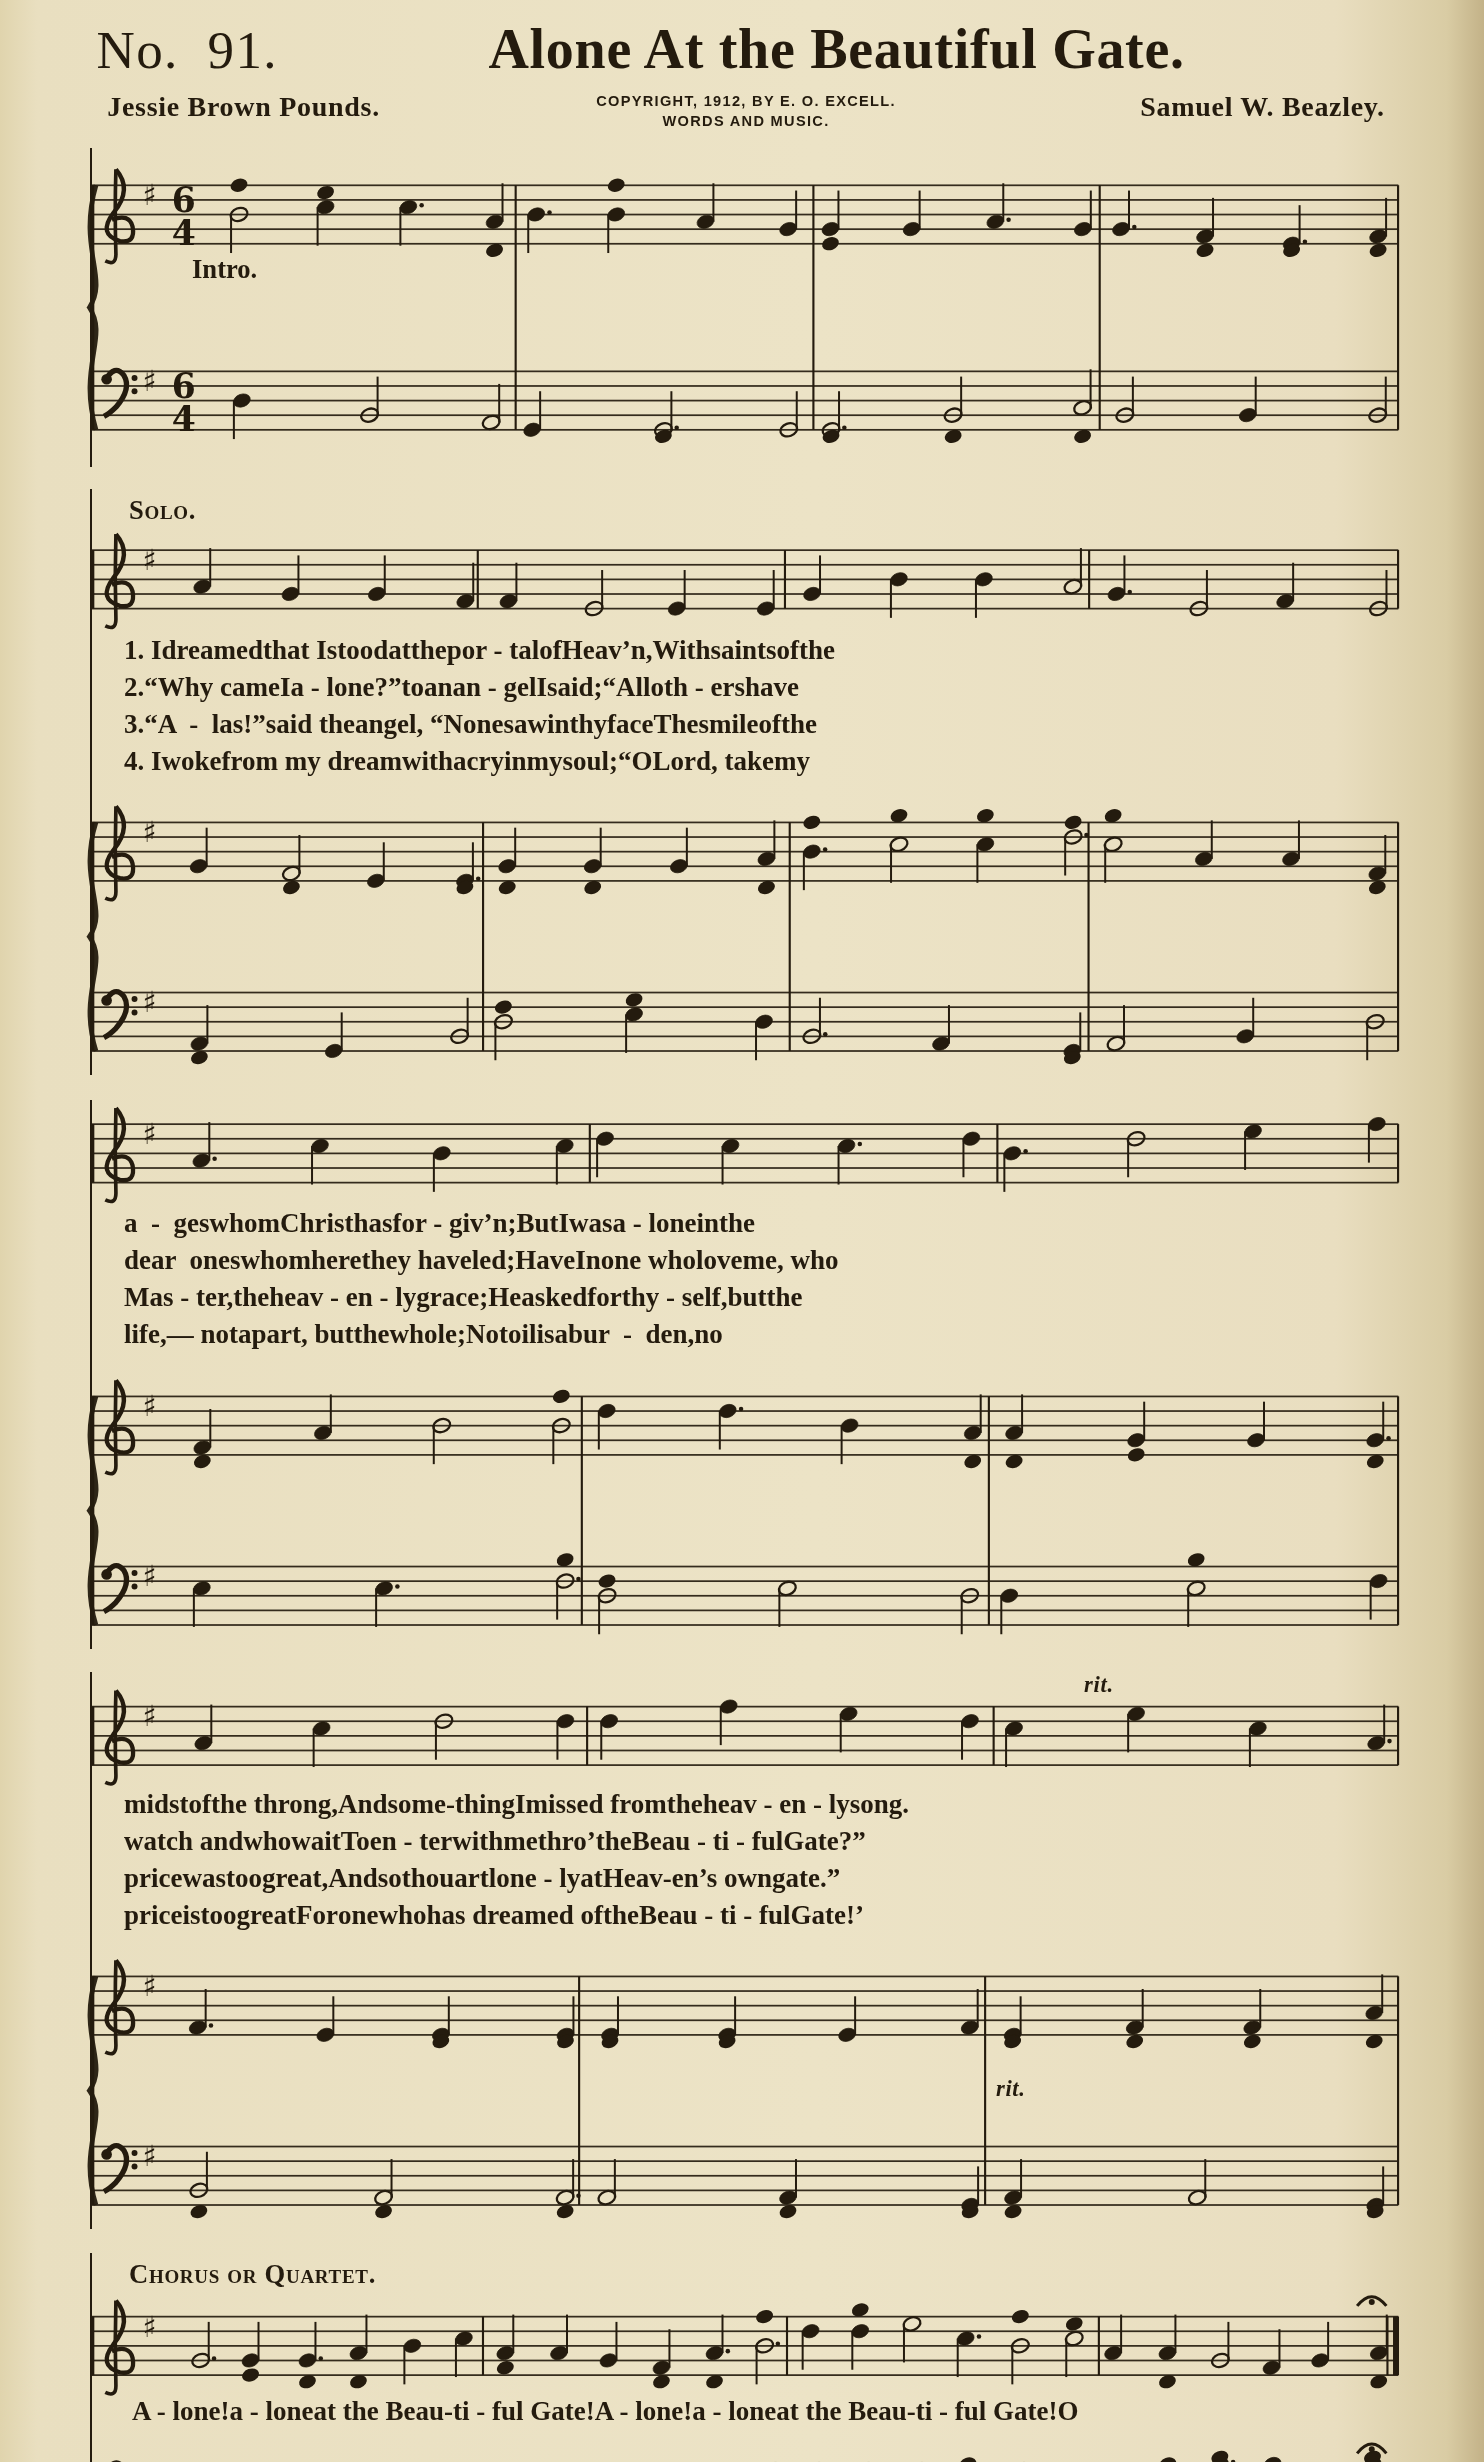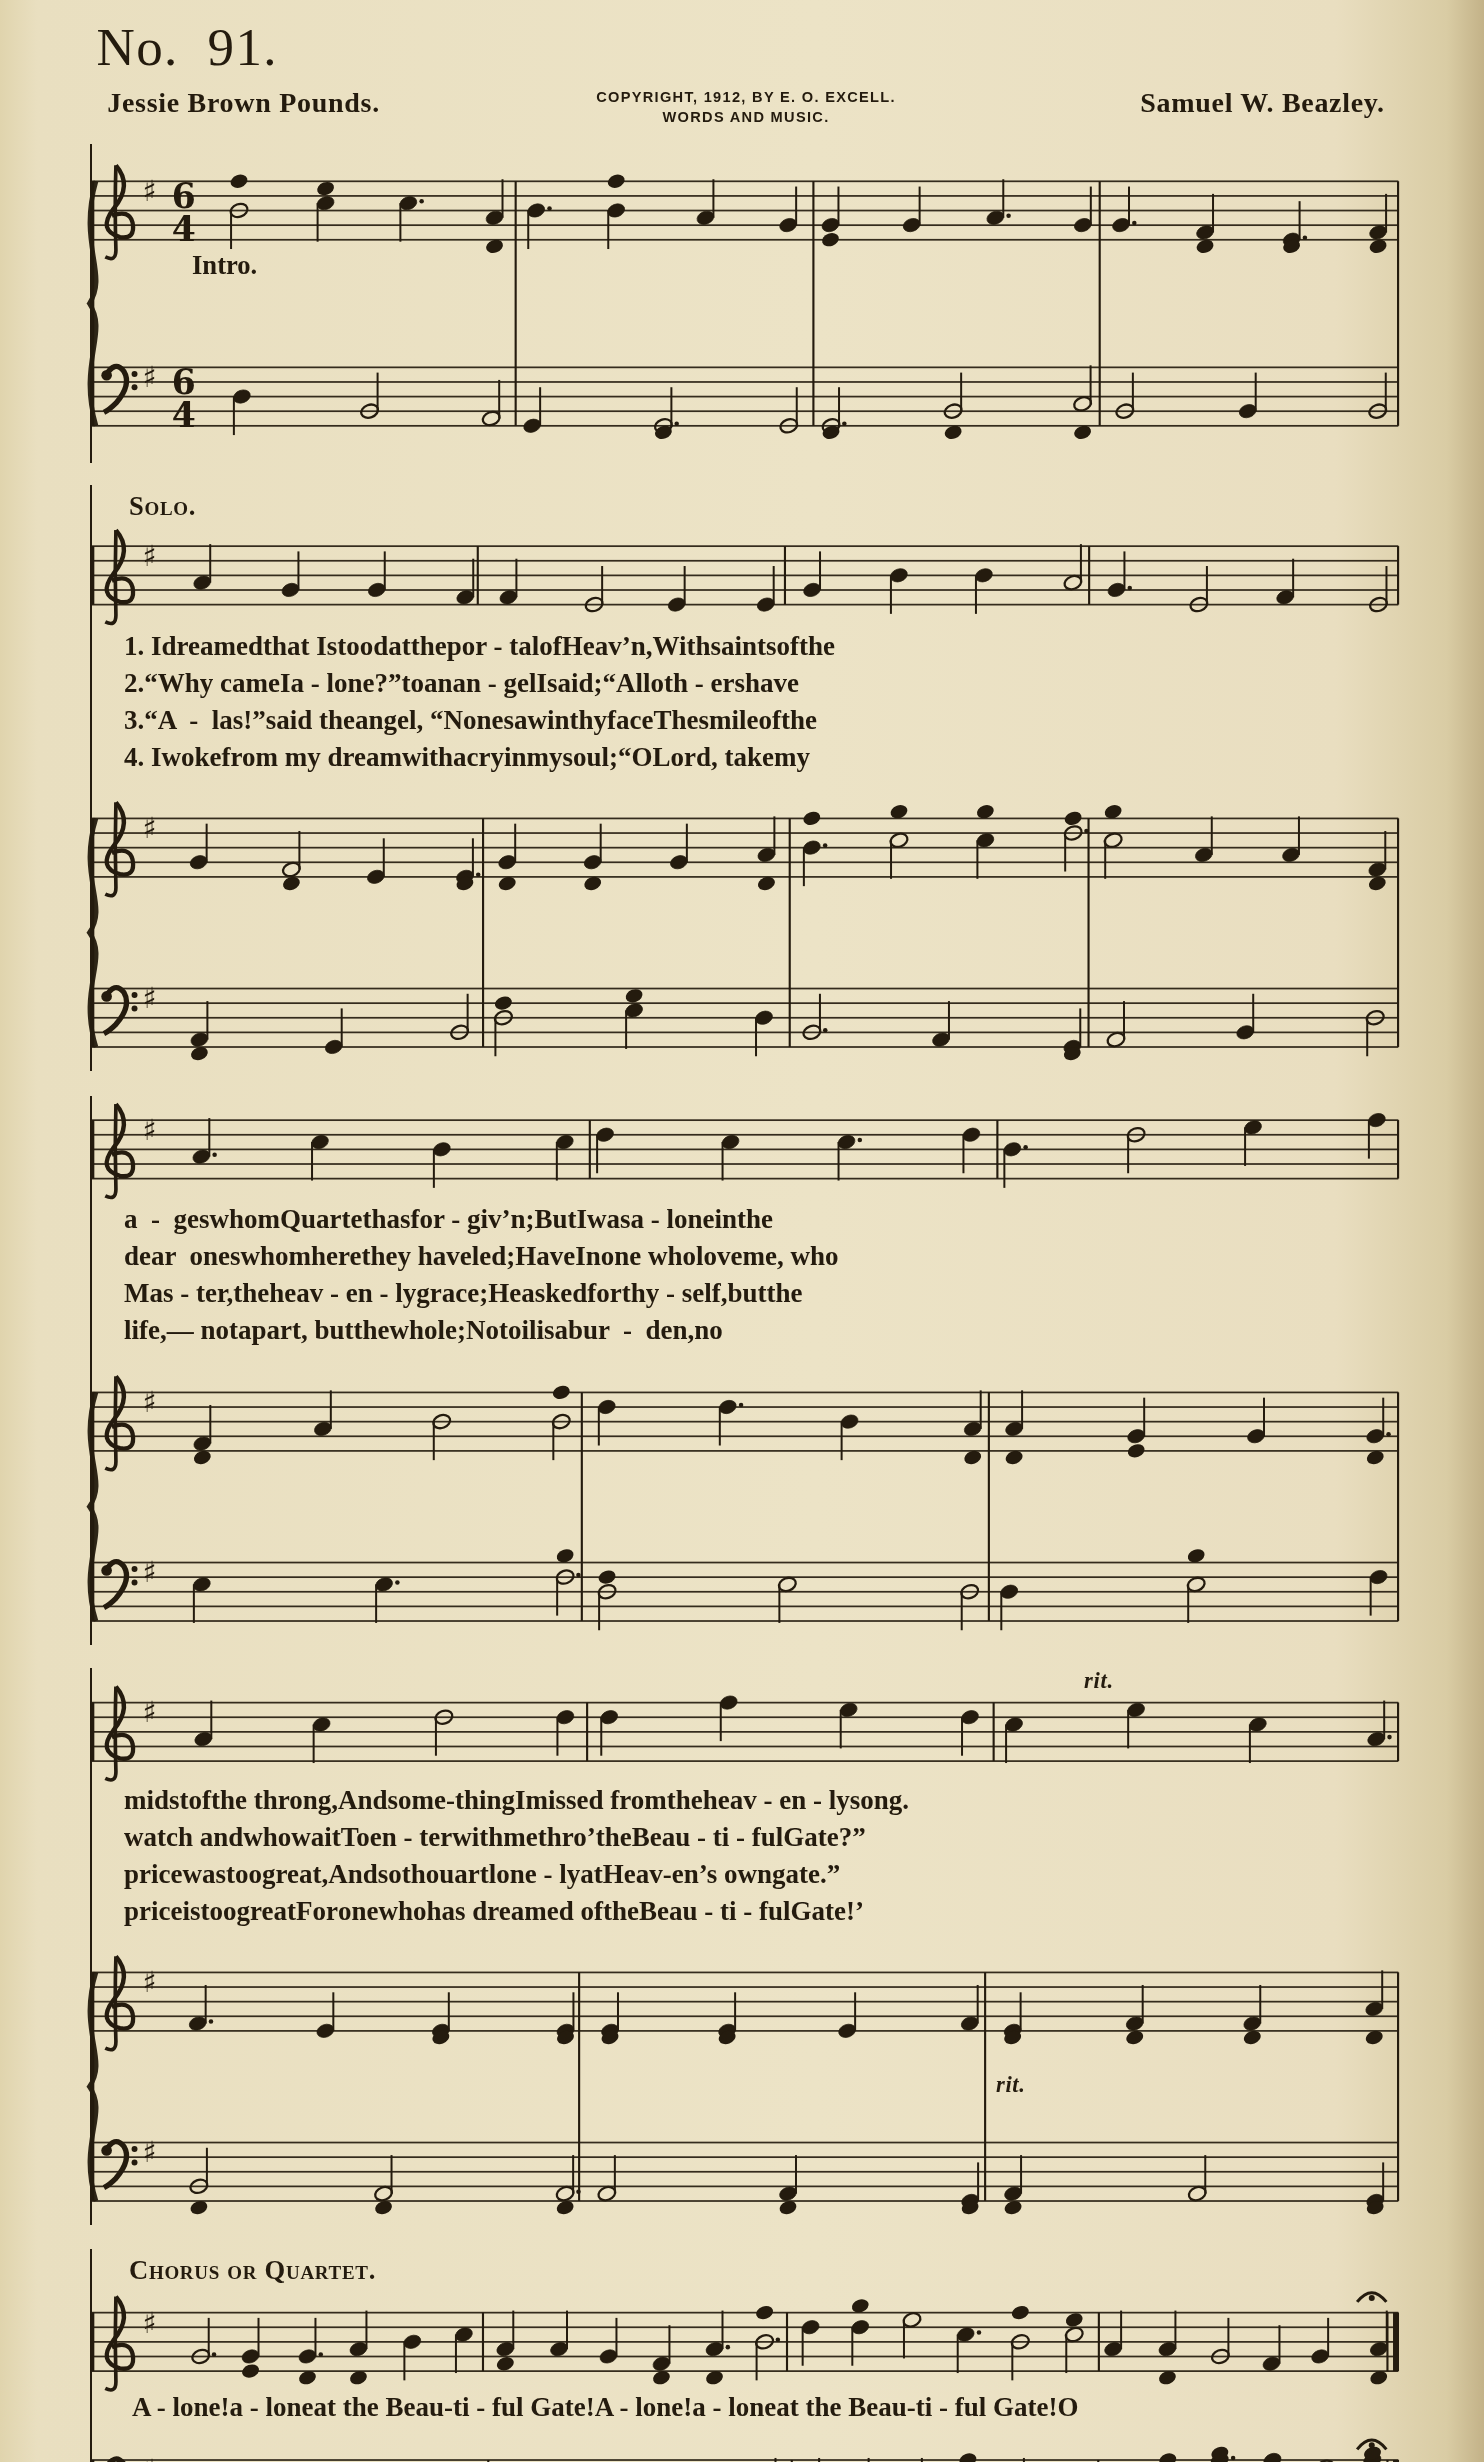--- a/index.html
+++ b/index.html
@@ -35,20 +35,21 @@
   .lyric-line .tok{white-space:pre;}
   .chorus-lyric{padding:0 24px 0 40px;height:41px;align-items:center;}
 </style>
 </head>
 <body>
 
 <div class="sheet">
 
   <div class="title-row">
     <span class="hymn-number">No.  91.</span>
+    <span class="page-title">Alone At the Beautiful Gate.</span>
   </div>
   <div class="attrib-row">
     <span class="lyricist">Jessie Brown Pounds.</span>
     <span class="copyright">
       <span>COPYRIGHT, 1912, BY E. O. EXCELL.</span><br>
       <span>WORDS AND MUSIC.</span>
     </span>
     <span class="composer">Samuel W. Beazley.</span>
   </div>
 
@@ -534,21 +535,21 @@
             <ellipse cx="1747.354466735254" cy="47" rx="13" ry="9.5" transform="rotate(-20 1747.354466735254 47)" fill="#241b0e" stroke="#241b0e" stroke-width="1"></ellipse>
             <rect x="1733.854466735254" y="47" width="3" height="58" fill="#241b0e"></rect>
           </g>
           <g>
             <ellipse cx="1933.6828275034293" cy="36" rx="13" ry="9.5" transform="rotate(-20 1933.6828275034293 36)" fill="#241b0e" stroke="#241b0e" stroke-width="1"></ellipse>
             <rect x="1920.1828275034293" y="36" width="3" height="58" fill="#241b0e"></rect>
           </g>
         </svg>
       </div>
     <div class="lyric-block">
-      <div class="lyric-line"><span class="tok">a  -  ges</span><span class="tok">whom</span><span class="tok">Quartet</span><span class="tok">has</span><span class="tok">for - giv’n;</span><span class="tok">But</span><span class="tok">I</span><span class="tok">was</span><span class="tok">a - lone</span><span class="tok">in</span><span class="tok">the</span></div>
+      <div class="lyric-line"><span class="tok">a  -  ges</span><span class="tok">whom</span><span class="tok">Christ</span><span class="tok">has</span><span class="tok">for - giv’n;</span><span class="tok">But</span><span class="tok">I</span><span class="tok">was</span><span class="tok">a - lone</span><span class="tok">in</span><span class="tok">the</span></div>
       <div class="lyric-line"><span class="tok">dear  ones</span><span class="tok">whom</span><span class="tok">here</span><span class="tok">they have</span><span class="tok">led;</span><span class="tok">Have</span><span class="tok">I</span><span class="tok">none who</span><span class="tok">love</span><span class="tok">me, who</span></div>
       <div class="lyric-line"><span class="tok">Mas - ter,</span><span class="tok">the</span><span class="tok">heav - en - ly</span><span class="tok">grace;</span><span class="tok">He</span><span class="tok">asked</span><span class="tok">for</span><span class="tok">thy - self,</span><span class="tok">but</span><span class="tok">the</span></div>
       <div class="lyric-line"><span class="tok">life,— not</span><span class="tok">a</span><span class="tok">part, but</span><span class="tok">the</span><span class="tok">whole;</span><span class="tok">No</span><span class="tok">toil</span><span class="tok">is</span><span class="tok">a</span><span class="tok">bur  -  den,</span><span class="tok">no</span></div>
     </div>
     <div class="system" style="height: 286px;">
         <svg width="1309" height="286" viewBox="0 0 1970 430" style="position: absolute; left: 0px; top: 0px;">
           <rect x="0" y="48.8" width="1966" height="2.6" fill="#241b0e" opacity="0.92"></rect>
           <rect x="0" y="70.8" width="1966" height="2.6" fill="#241b0e" opacity="0.92"></rect>
           <rect x="0" y="92.8" width="1966" height="2.6" fill="#241b0e" opacity="0.92"></rect>
           <rect x="0" y="114.8" width="1966" height="2.6" fill="#241b0e" opacity="0.92"></rect>

